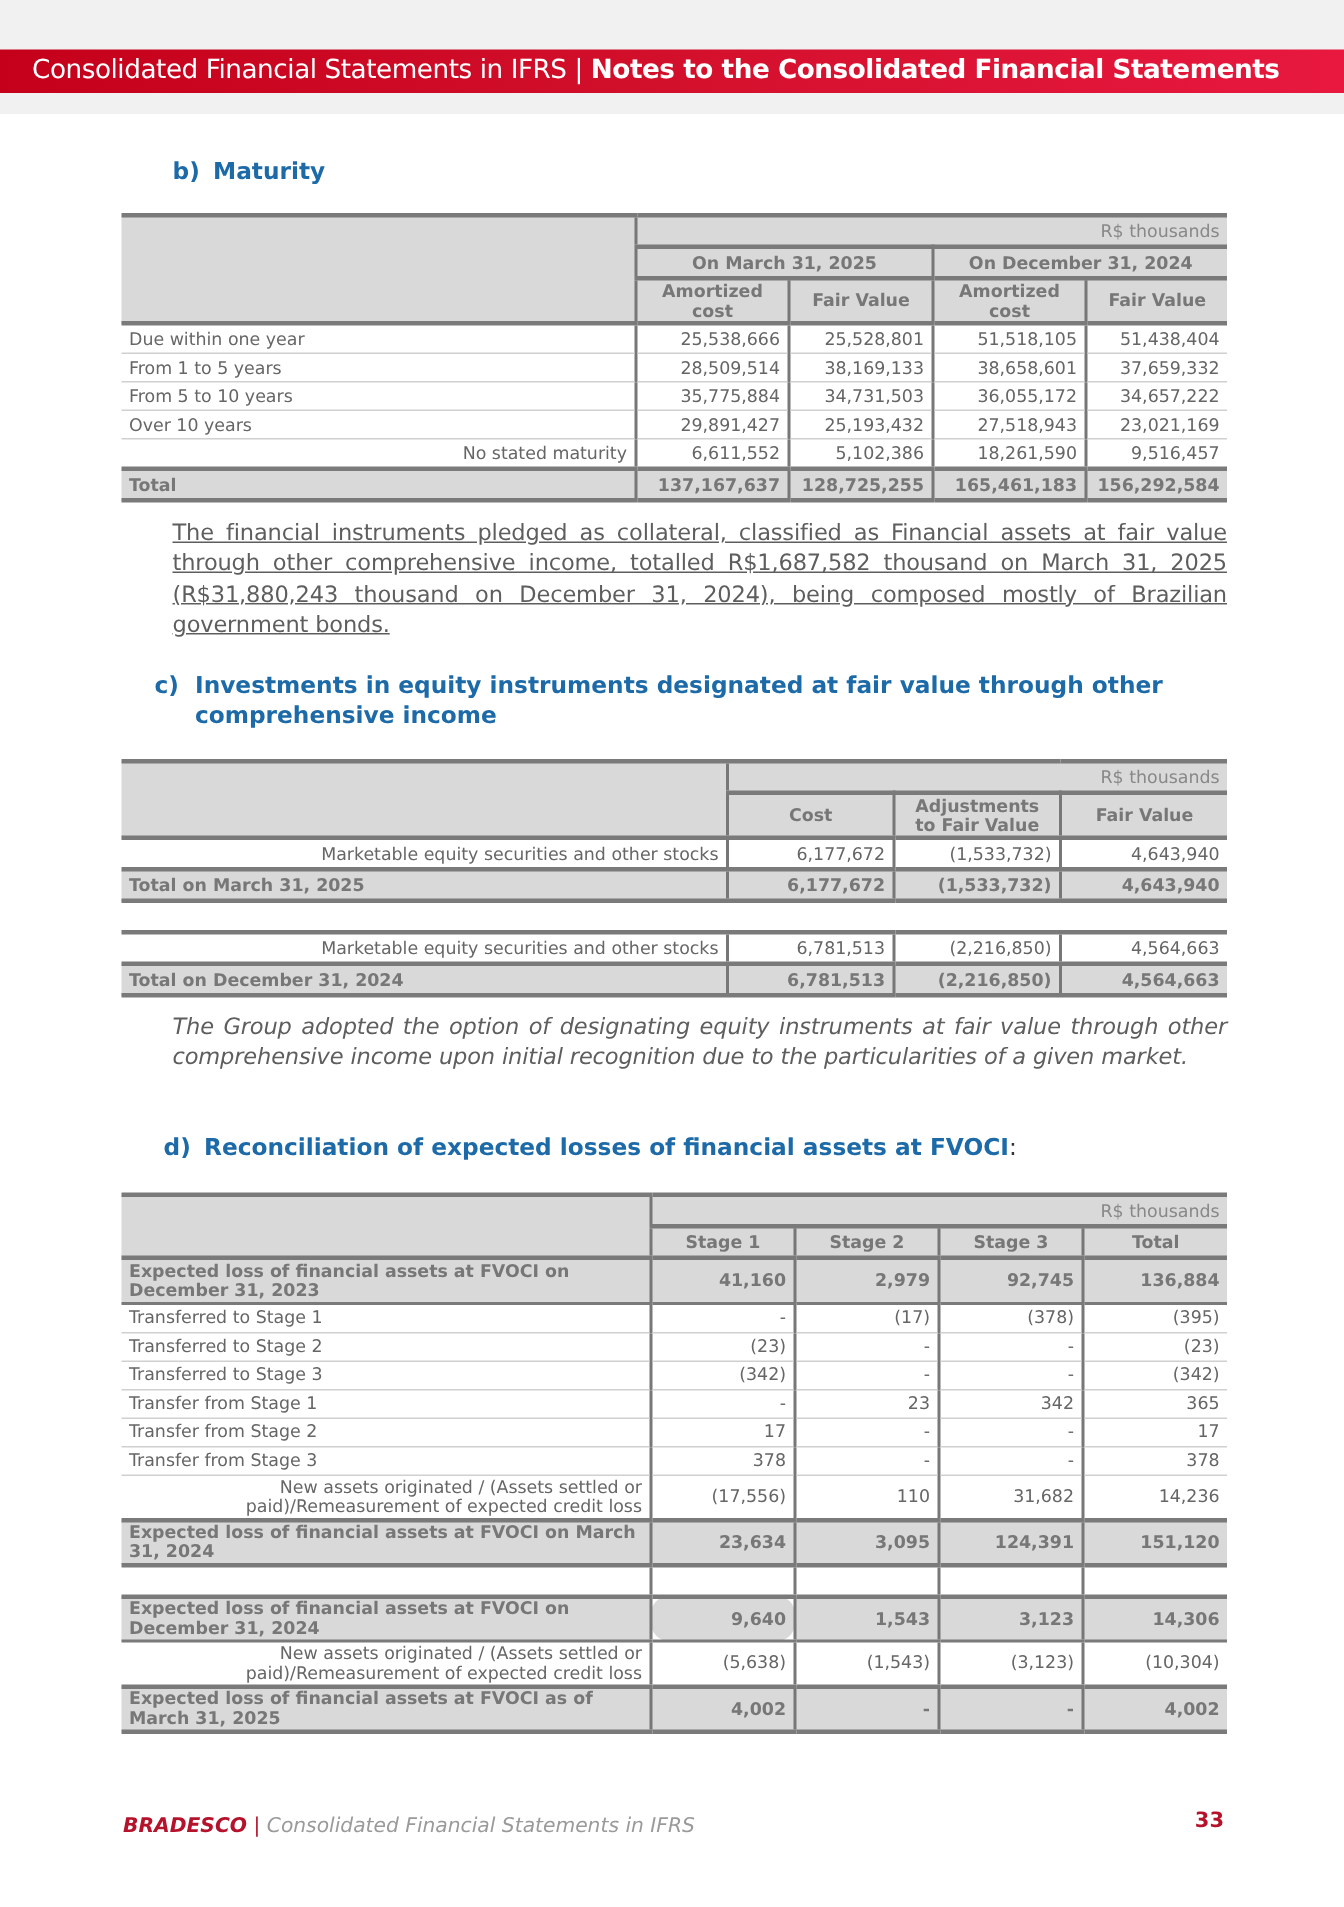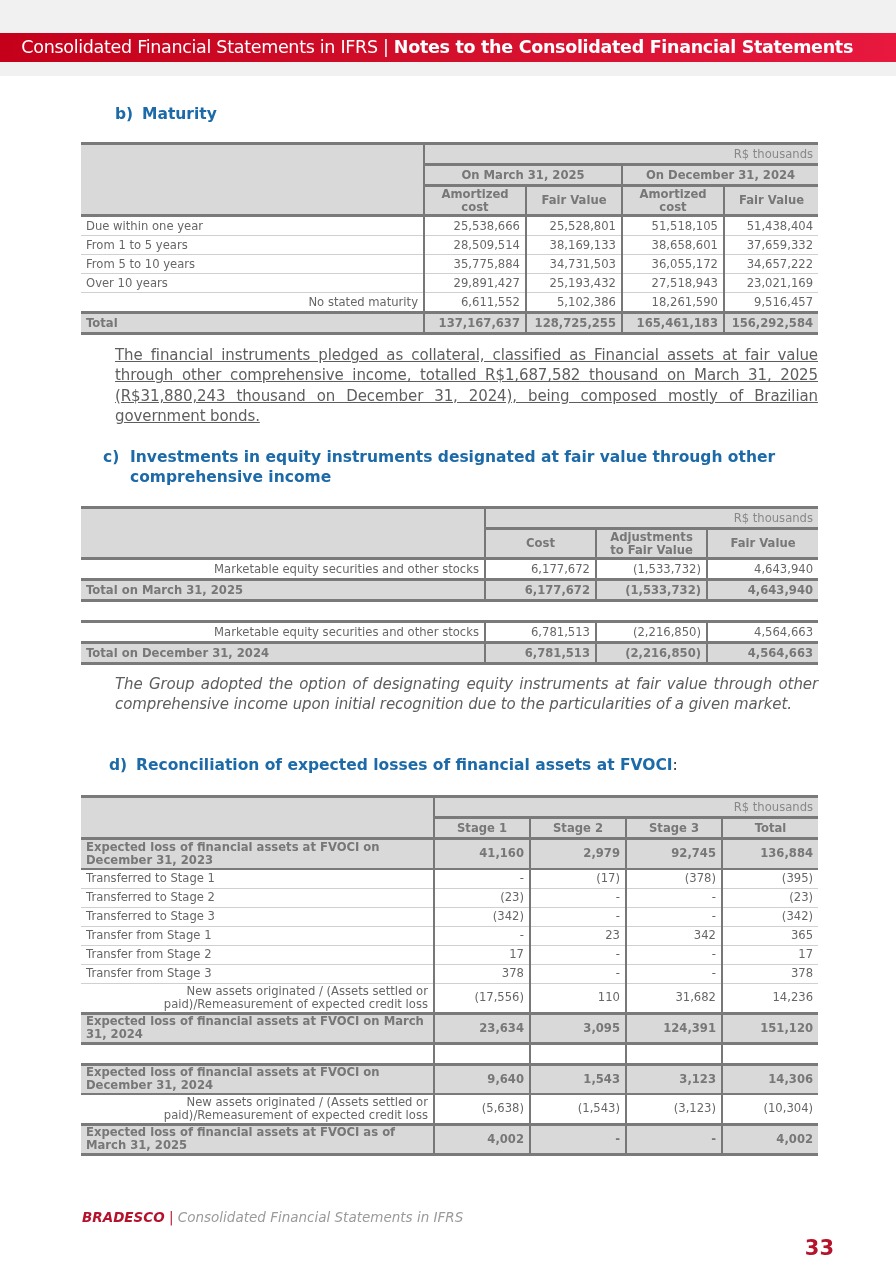--- a/index.html
+++ b/index.html
@@ -34,21 +34,21 @@
   table.fin tr.total td { background: #d9d9d9; font-weight: bold; color: #777; }
   table.fin tr.topline td { border-top: 3px solid #7a7a7a; }
   table.fin tr.botline td { border-bottom: 3px solid #7a7a7a; }
   table.fin tr.midline td { border-bottom: 3px solid #7a7a7a; text-align: right; }
   table.fin .hsplit { border-left: 2px solid #777; }
   table.fin .hbot { border-bottom: 3px solid #7a7a7a; }
 
   .footer { position: absolute; left: 82px; top: 1209px; font-size: 13.5px; color: #9a9a9a; white-space: nowrap; font-style: italic; }
   .footer .brand { color: #b5122b; font-weight: bold; }
   .footer .sep { color: #b5122b; }
-  .pageno { position: absolute; right: 62px; top: 1206px; font-size: 21px; font-weight: bold; color: #b5122b; margin-top: 30px; }
+  .pageno { position: absolute; right: 80px; top: 1206px; font-size: 14px; font-weight: bold; color: #b5122b; }
 </style>
 </head>
 <body>
 
 <div class="topband"></div>
 <div class="redbar">
   <span class="l">Consolidated Financial Statements in IFRS</span>
   <span class="l">|</span>
   <span class="b">Notes to the Consolidated Financial Statements</span>
 </div>
@@ -269,21 +269,21 @@
   </tr>
   <tr style="height:16px;">
     <td style="background:#fff; border-bottom:3px solid #7a7a7a;"></td>
     <td class="num" style="background:#fff; border-bottom:3px solid #7a7a7a;"></td>
     <td class="num" style="background:#fff; border-bottom:3px solid #7a7a7a;"></td>
     <td class="num" style="background:#fff; border-bottom:3px solid #7a7a7a;"></td>
     <td class="num" style="background:#fff; border-bottom:3px solid #7a7a7a;"></td>
   </tr>
   <tr class="total" style="height:30px;">
     <td class="lbl" style="border-bottom:2px solid #7a7a7a;">Expected loss of financial assets at FVOCI on December 31, 2024</td>
-    <td class="num" style="border-bottom:2px solid #7a7a7a;">9,640</td>
+    <td class="num" style="border-bottom:2px solid #7a7a7a;border-radius:12px;">9,640</td>
     <td class="num" style="border-bottom:2px solid #7a7a7a;">1,543</td>
     <td class="num" style="border-bottom:2px solid #7a7a7a;">3,123</td>
     <td class="num" style="border-bottom:2px solid #7a7a7a;">14,306</td>
   </tr>
   <tr class="row midline" style="height:30px;">
     <td class="lbl">New assets originated / (Assets settled or paid)/Remeasurement of expected credit loss</td>
     <td class="num">(5,638)</td>
     <td class="num">(1,543)</td>
     <td class="num">(3,123)</td>
     <td class="num">(10,304)</td>

